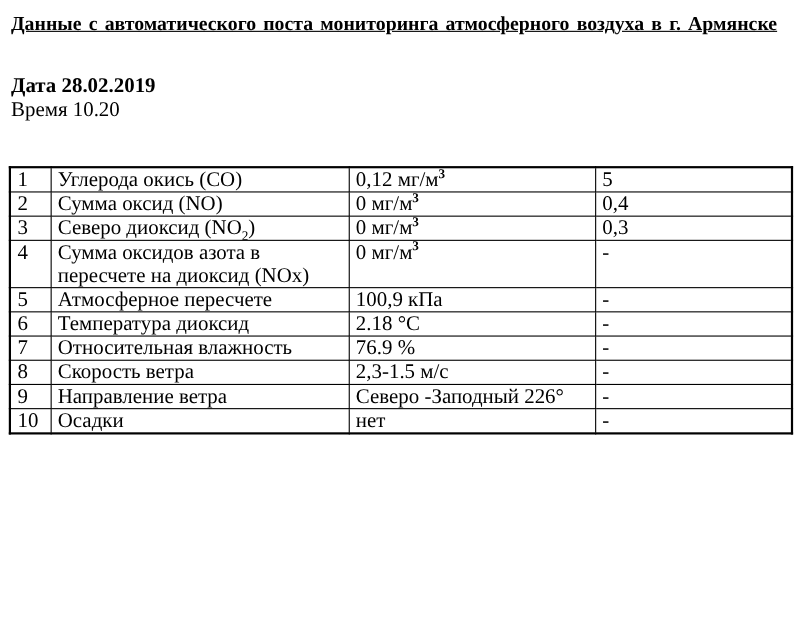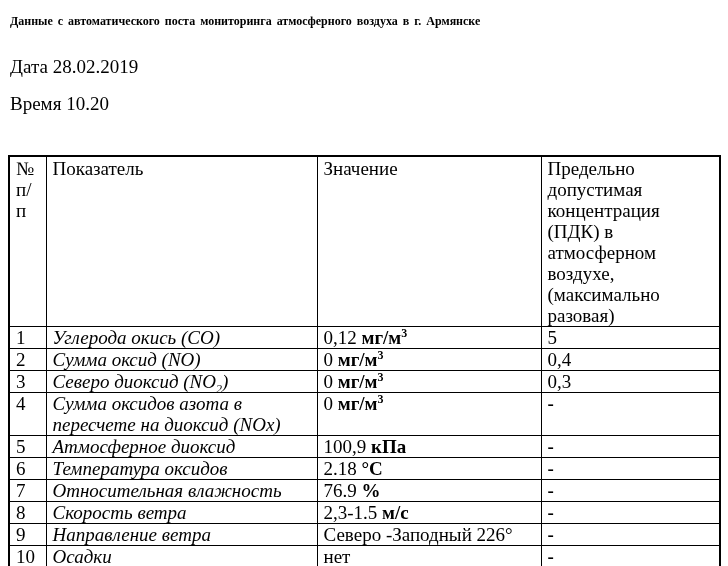--- a/index.html
+++ b/index.html
@@ -9,33 +9,34 @@
   body {
     width: 728px;
     height: 566px;
     background: #ffffff;
     color: #000000;
     font-family: "Liberation Serif", serif;
     font-size: 19px;
     overflow: hidden;
   }
   .title {
-    font-size: 12px;
+    font-size: 18px;
     font-weight: bold;
     margin: 10px 0 0 10px;
     line-height: 22px;
     white-space: nowrap;
     word-spacing: 2px;
+    text-decoration: underline;
   }
   p.meta {
     margin: 0 0 0 10px;
     line-height: 21px;
   }
-  p.date { margin-top: 24px; }
-  p.time { margin-top: 16px; }
+  p.date { margin-top: 36px; font-weight: bold; }
+  p.time { }
 
   table.monitoring {
     border-collapse: collapse;
     table-layout: fixed;
     width: 711px;
     margin: 41px 0 0 8px;
     border: 2px solid #000;
   }
   th, td {
     border: 1px solid #000;
@@ -45,22 +46,22 @@
     font-size: 19px;
     line-height: 21px;
     padding: 0 4px 0 6px;
     overflow: hidden;
   }
   th { height: 148px; padding-top: 1px; }
   col.c1 { width: 37px; }
   col.c2 { width: 271px; }
   col.c3 { width: 224px; }
   col.c4 { width: 179px; }
-  td.c2 { padding-right: 12px; font-style: italic; }
-  b { font-weight: bold; }
+  td.c2 { padding-right: 12px; }
+  b { font-weight: normal; }
   sup.bsup {
     font-weight: bold;
     font-size: 12px;
     line-height: 0;
     vertical-align: super;
   }
   sub.ssub {
     font-size: 12px;
     line-height: 0;
     vertical-align: sub;
@@ -76,26 +77,20 @@
 <p class="meta time"><span>Время</span> <span>10.20</span></p>
 
 <table class="monitoring">
   <colgroup>
     <col class="c1">
       <col class="c2">
       <col class="c3">
       <col class="c4">
   </colgroup>
   <tbody>
-    <tr>
-      <th class="c1">№ п/п</th>
-      <th class="c2">Показатель</th>
-      <th class="c3">Значение</th>
-      <th class="c4">Предельно допустимая концентрация (ПДК) в атмосферном воздухе, (максимально разовая)</th>
-    </tr>
 
     <tr>
       <td class="c1">1</td>
       <td class="c2"><span>Углерода окись (CO)</span><sub class="ssub"></sub><span></span></td>
       <td class="c3"><span>0,12 </span><b>мг/м</b><sup class="bsup">3</sup></td>
       <td class="c4"><span>5</span><b></b></td>
     </tr>
 
     <tr>
       <td class="c1">2</td>
@@ -113,28 +108,28 @@
 
     <tr>
       <td class="c1">4</td>
       <td class="c2"><span>Сумма оксидов азота в пересчете на диоксид (NOx)</span><sub class="ssub"></sub><span></span></td>
       <td class="c3"><span>0 </span><b>мг/м</b><sup class="bsup">3</sup></td>
       <td class="c4"><span></span><b>-</b></td>
     </tr>
 
     <tr>
       <td class="c1">5</td>
-      <td class="c2"><span>Атмосферное диоксид</span><sub class="ssub"></sub><span></span></td>
+      <td class="c2"><span>Атмосферное пересчете</span><sub class="ssub"></sub><span></span></td>
       <td class="c3"><span>100,9 </span><b>кПа</b><sup class="bsup"></sup></td>
       <td class="c4"><span></span><b>-</b></td>
     </tr>
 
     <tr>
       <td class="c1">6</td>
-      <td class="c2"><span>Температура оксидов</span><sub class="ssub"></sub><span></span></td>
+      <td class="c2"><span>Температура диоксид</span><sub class="ssub"></sub><span></span></td>
       <td class="c3"><span>2.18 </span><b>°C</b><sup class="bsup"></sup></td>
       <td class="c4"><span></span><b>-</b></td>
     </tr>
 
     <tr>
       <td class="c1">7</td>
       <td class="c2"><span>Относительная влажность</span><sub class="ssub"></sub><span></span></td>
       <td class="c3"><span>76.9 </span><b>%</b><sup class="bsup"></sup></td>
       <td class="c4"><span></span><b>-</b></td>
     </tr>

